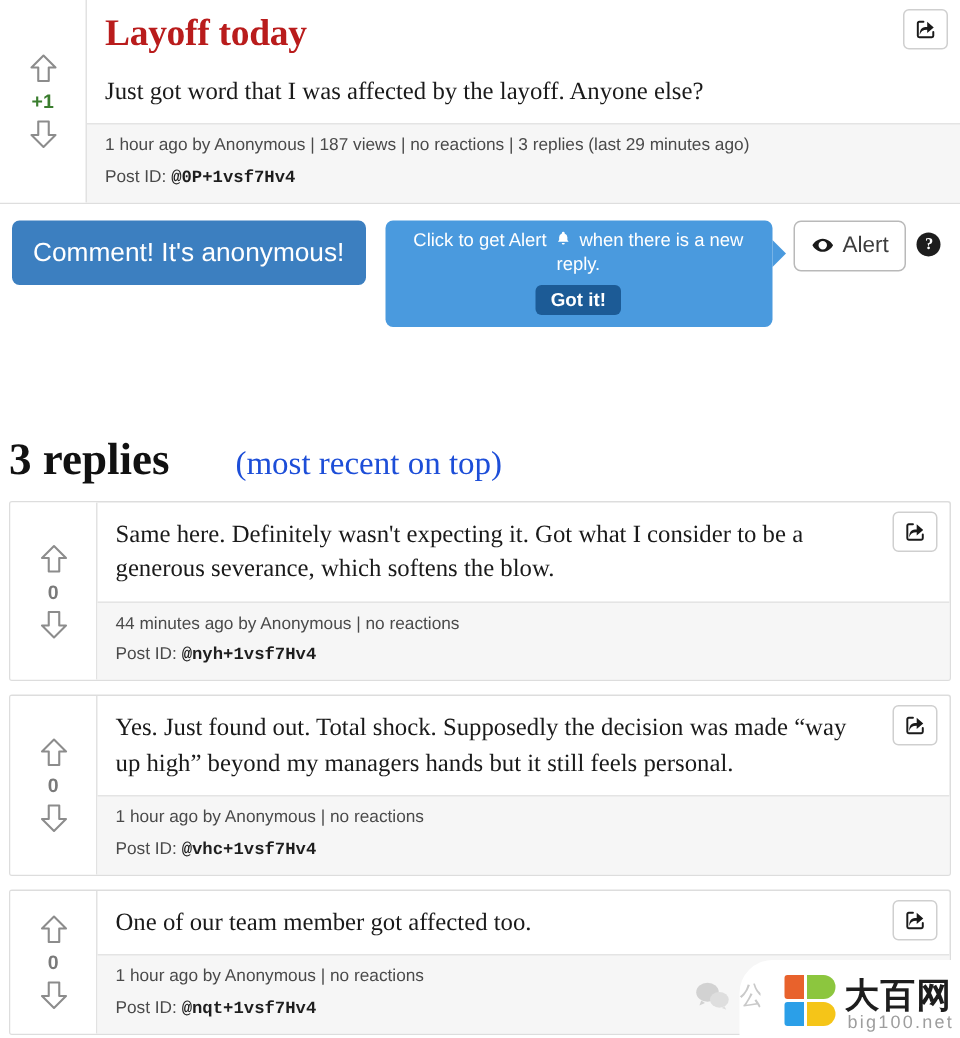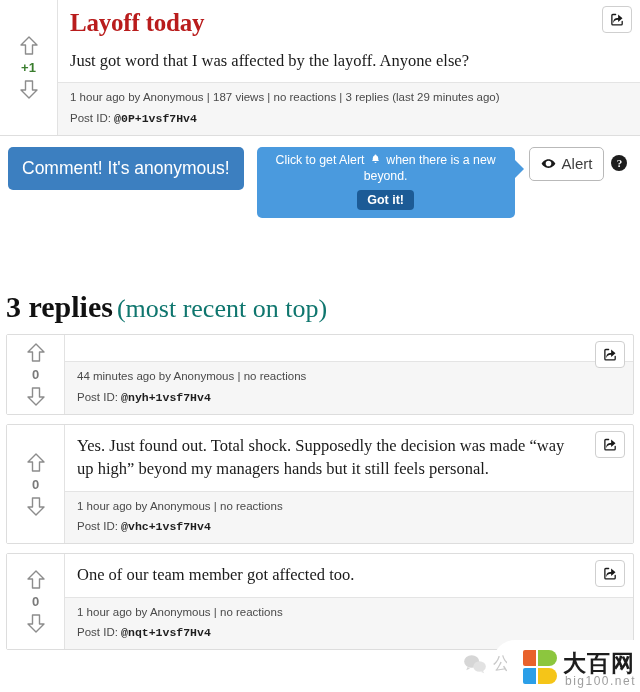--- a/index.html
+++ b/index.html
@@ -190,22 +190,23 @@
   .repliesHead {
     font-family: "Liberation Serif", serif;
     padding: 0 0 10px 6px;
   }
   .repliesHead .big {
     font-size: 30px;
     font-weight: bold;
     color: #111;
   }
   .repliesHead .small {
-    font-size: 26px;
-    color: #0f766e;
+    font-size: 22px;
+    color: #1d4ed8;
+    margin-left: 40px;
   }
 
   .replyList { padding: 0 6px; }
   .replyList .card { margin-bottom: 9px; border-radius: 2px; }
 
   
   .watermark {
     position: absolute;
     right: 0; bottom: 0;
     width: 185px; height: 52px;
@@ -298,21 +299,21 @@
   <button class="commentbtn">Comment! It's anonymous!</button>
 
   <div class="tipwrap">
     <div class="tooltip">
       <div class="line1">
         <span>Click to get Alert</span>
         <svg width="11" height="12" viewBox="0 0 24 24" fill="#ffffff" style="vertical-align:-1px;margin:0 2px;">
           <path d="M12 2a2 2 0 0 1 2 2v.6a6 6 0 0 1 4 5.6v4l1.8 2.4H4.2L6 14.2v-4a6 6 0 0 1 4-5.6V4a2 2 0 0 1 2-2z"></path>
           <path d="M9.8 18.6h4.4a2.2 2.2 0 0 1-4.4 0z"></path>
         </svg>
-        <span>when there is a new beyond.</span>
+        <span>when there is a new reply.</span>
       </div>
       <span class="gotit">Got it!</span>
     </div>
   </div>
 
   <div class="followbtn">
     <svg width="15" height="15" viewBox="0 0 24 24" fill="#1a1a1a">
       <path d="M12 5C6.5 5 2.3 9.2 1 12c1.3 2.8 5.5 7 11 7s9.7-4.2 11-7c-1.3-2.8-5.5-7-11-7zm0 11.5A4.5 4.5 0 1 1 12 7.5a4.5 4.5 0 0 1 0 9z"></path>
       <circle cx="12" cy="12" r="2.6" fill="#ffffff"></circle>
     </svg>
@@ -335,20 +336,21 @@
         <span class="arrow"><svg width="24" height="24" viewBox="0 0 24 24" fill="none" stroke="#8c8c8c" stroke-width="1.4" stroke-linejoin="round">
             <path d="M12 3 L20 11 L15.5 11 L15.5 20 L8.5 20 L8.5 11 L4 11 Z"></path>
           </svg></span>
         <span class="votecount">0</span>
         <span class="arrow"><svg width="24" height="24" viewBox="0 0 24 24" fill="none" stroke="#8c8c8c" stroke-width="1.4" stroke-linejoin="round">
             <path d="M12 21 L20 13 L15.5 13 L15.5 4 L8.5 4 L8.5 13 L4 13 Z"></path>
           </svg></span>
       </div>
       <div class="bodycol">
         <div class="cardmain">
+          <div class="replytext">Same here. Definitely wasn't expecting it. Got what I consider to be a generous severance, which softens the blow.</div>
           <div class="sharebtn">
             <svg width="15" height="15" viewBox="0 0 24 24" fill="none" stroke="#1a1a1a" stroke-width="2.1" stroke-linecap="round" stroke-linejoin="round">
               <path d="M13 4 L20 10 L13 16 L13 12.5 C8.5 12.5 6 14.5 5 18 C5 11 8 9.5 13 9.5 Z" fill="#1a1a1a" stroke="none"></path>
               <path d="M9 4 H4.5 A1.5 1.5 0 0 0 3 5.5 V19 A1.5 1.5 0 0 0 4.5 20.5 H18 A1.5 1.5 0 0 0 19.5 19 V15"></path>
             </svg>
           </div>
         </div>
         <div class="meta">
           <div>44 minutes ago by Anonymous | no reactions</div>
           <div class="idrow"><span>Post ID:</span> <span class="pid">@nyh+1vsf7Hv4</span></div>

